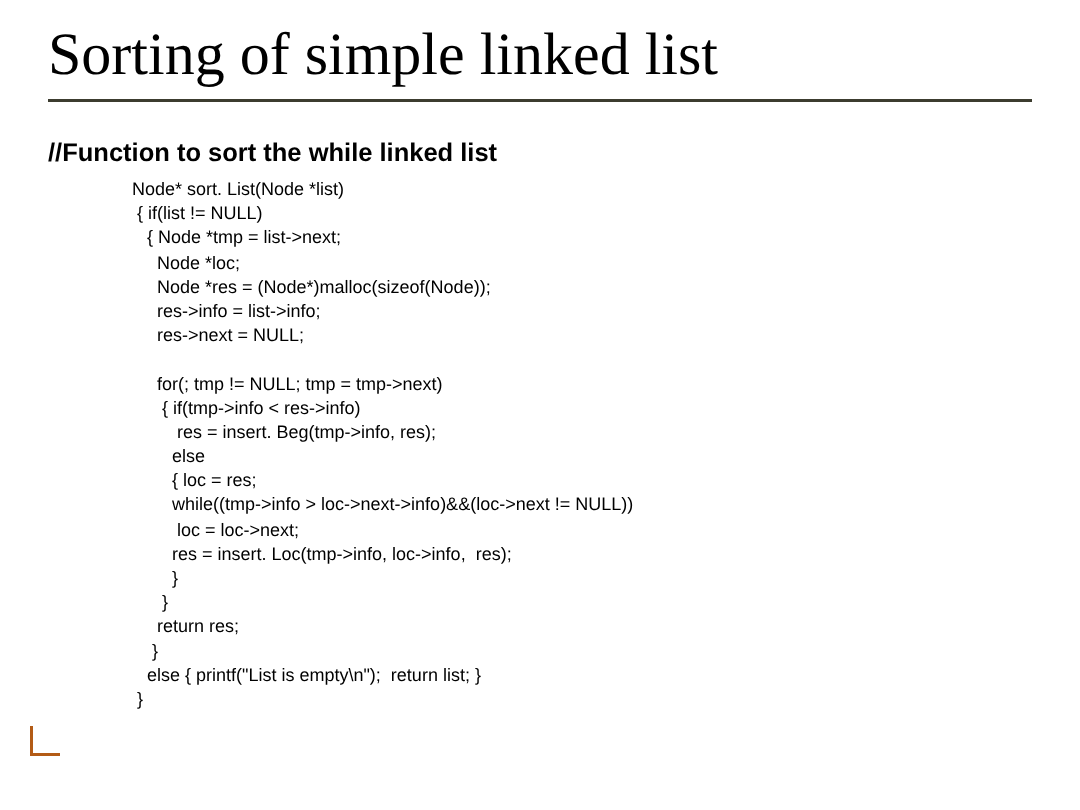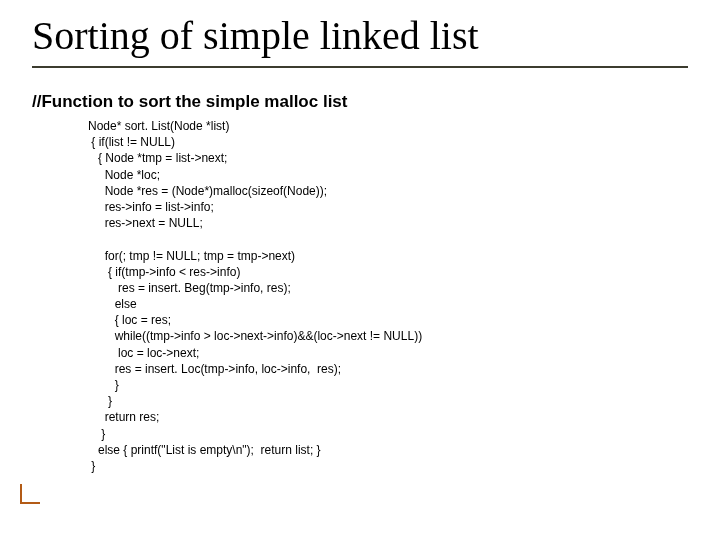--- a/index.html
+++ b/index.html
@@ -68,21 +68,21 @@
 </head>
 <body>
 <div class="slide">
 
   <div class="title-wrap">
     <div class="title">Sorting of simple linked list</div>
     <div class="title-underline"></div>
   </div>
 
   <div class="body">
-    <div class="subhead">//Function to sort the simple malloc list</div>
+    <div class="subhead">//Function to sort the while linked list</div>
     <div class="code">Node* sort. List(Node *list)
  { if(list != NULL)
    { Node *tmp = list-&gt;next;
      Node *loc;
      Node *res = (Node*)malloc(sizeof(Node));
      res-&gt;info = list-&gt;info;
      res-&gt;next = NULL;
 
      for(; tmp != NULL; tmp = tmp-&gt;next)
       { if(tmp-&gt;info &lt; res-&gt;info)

